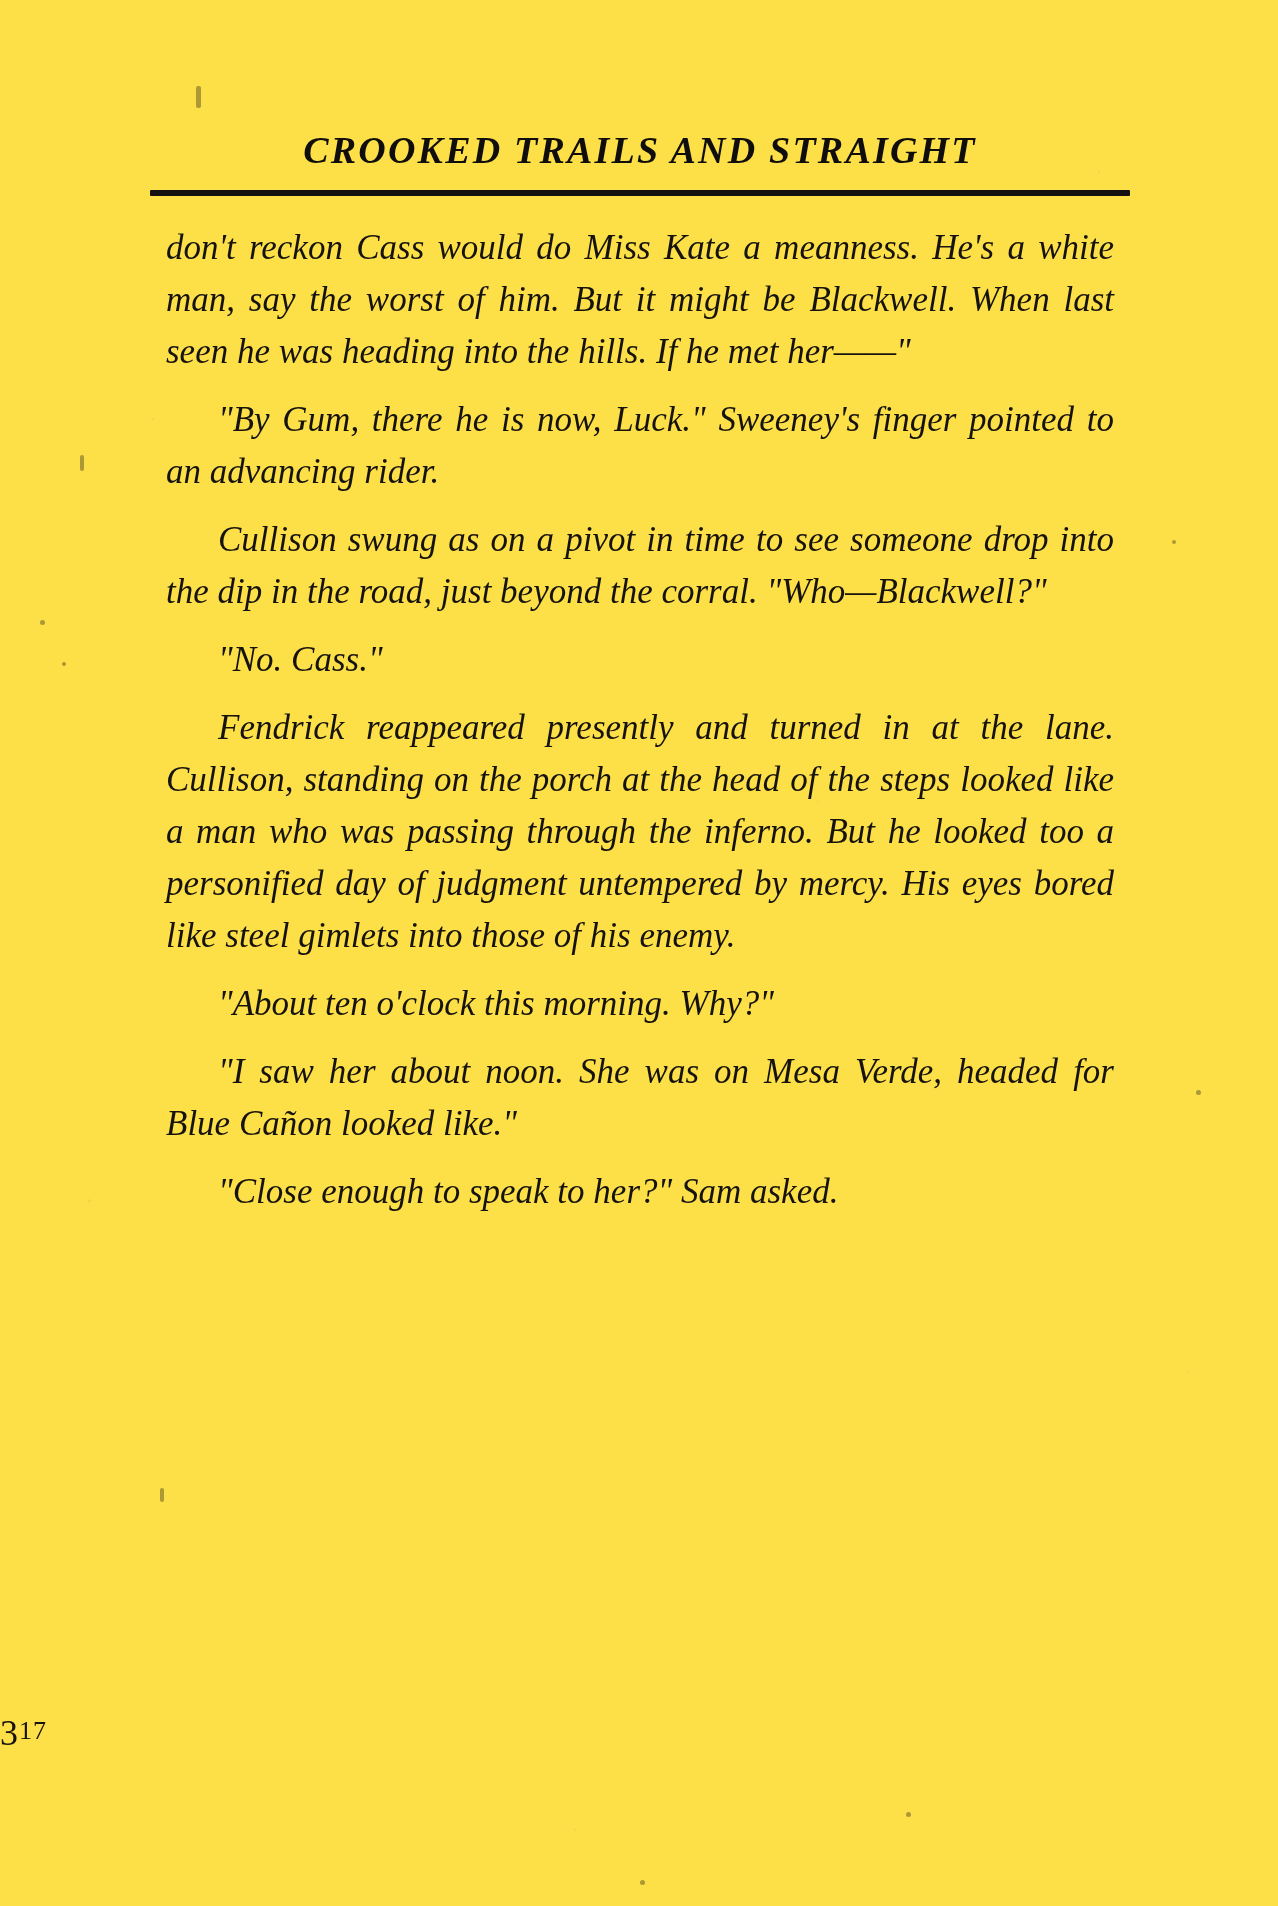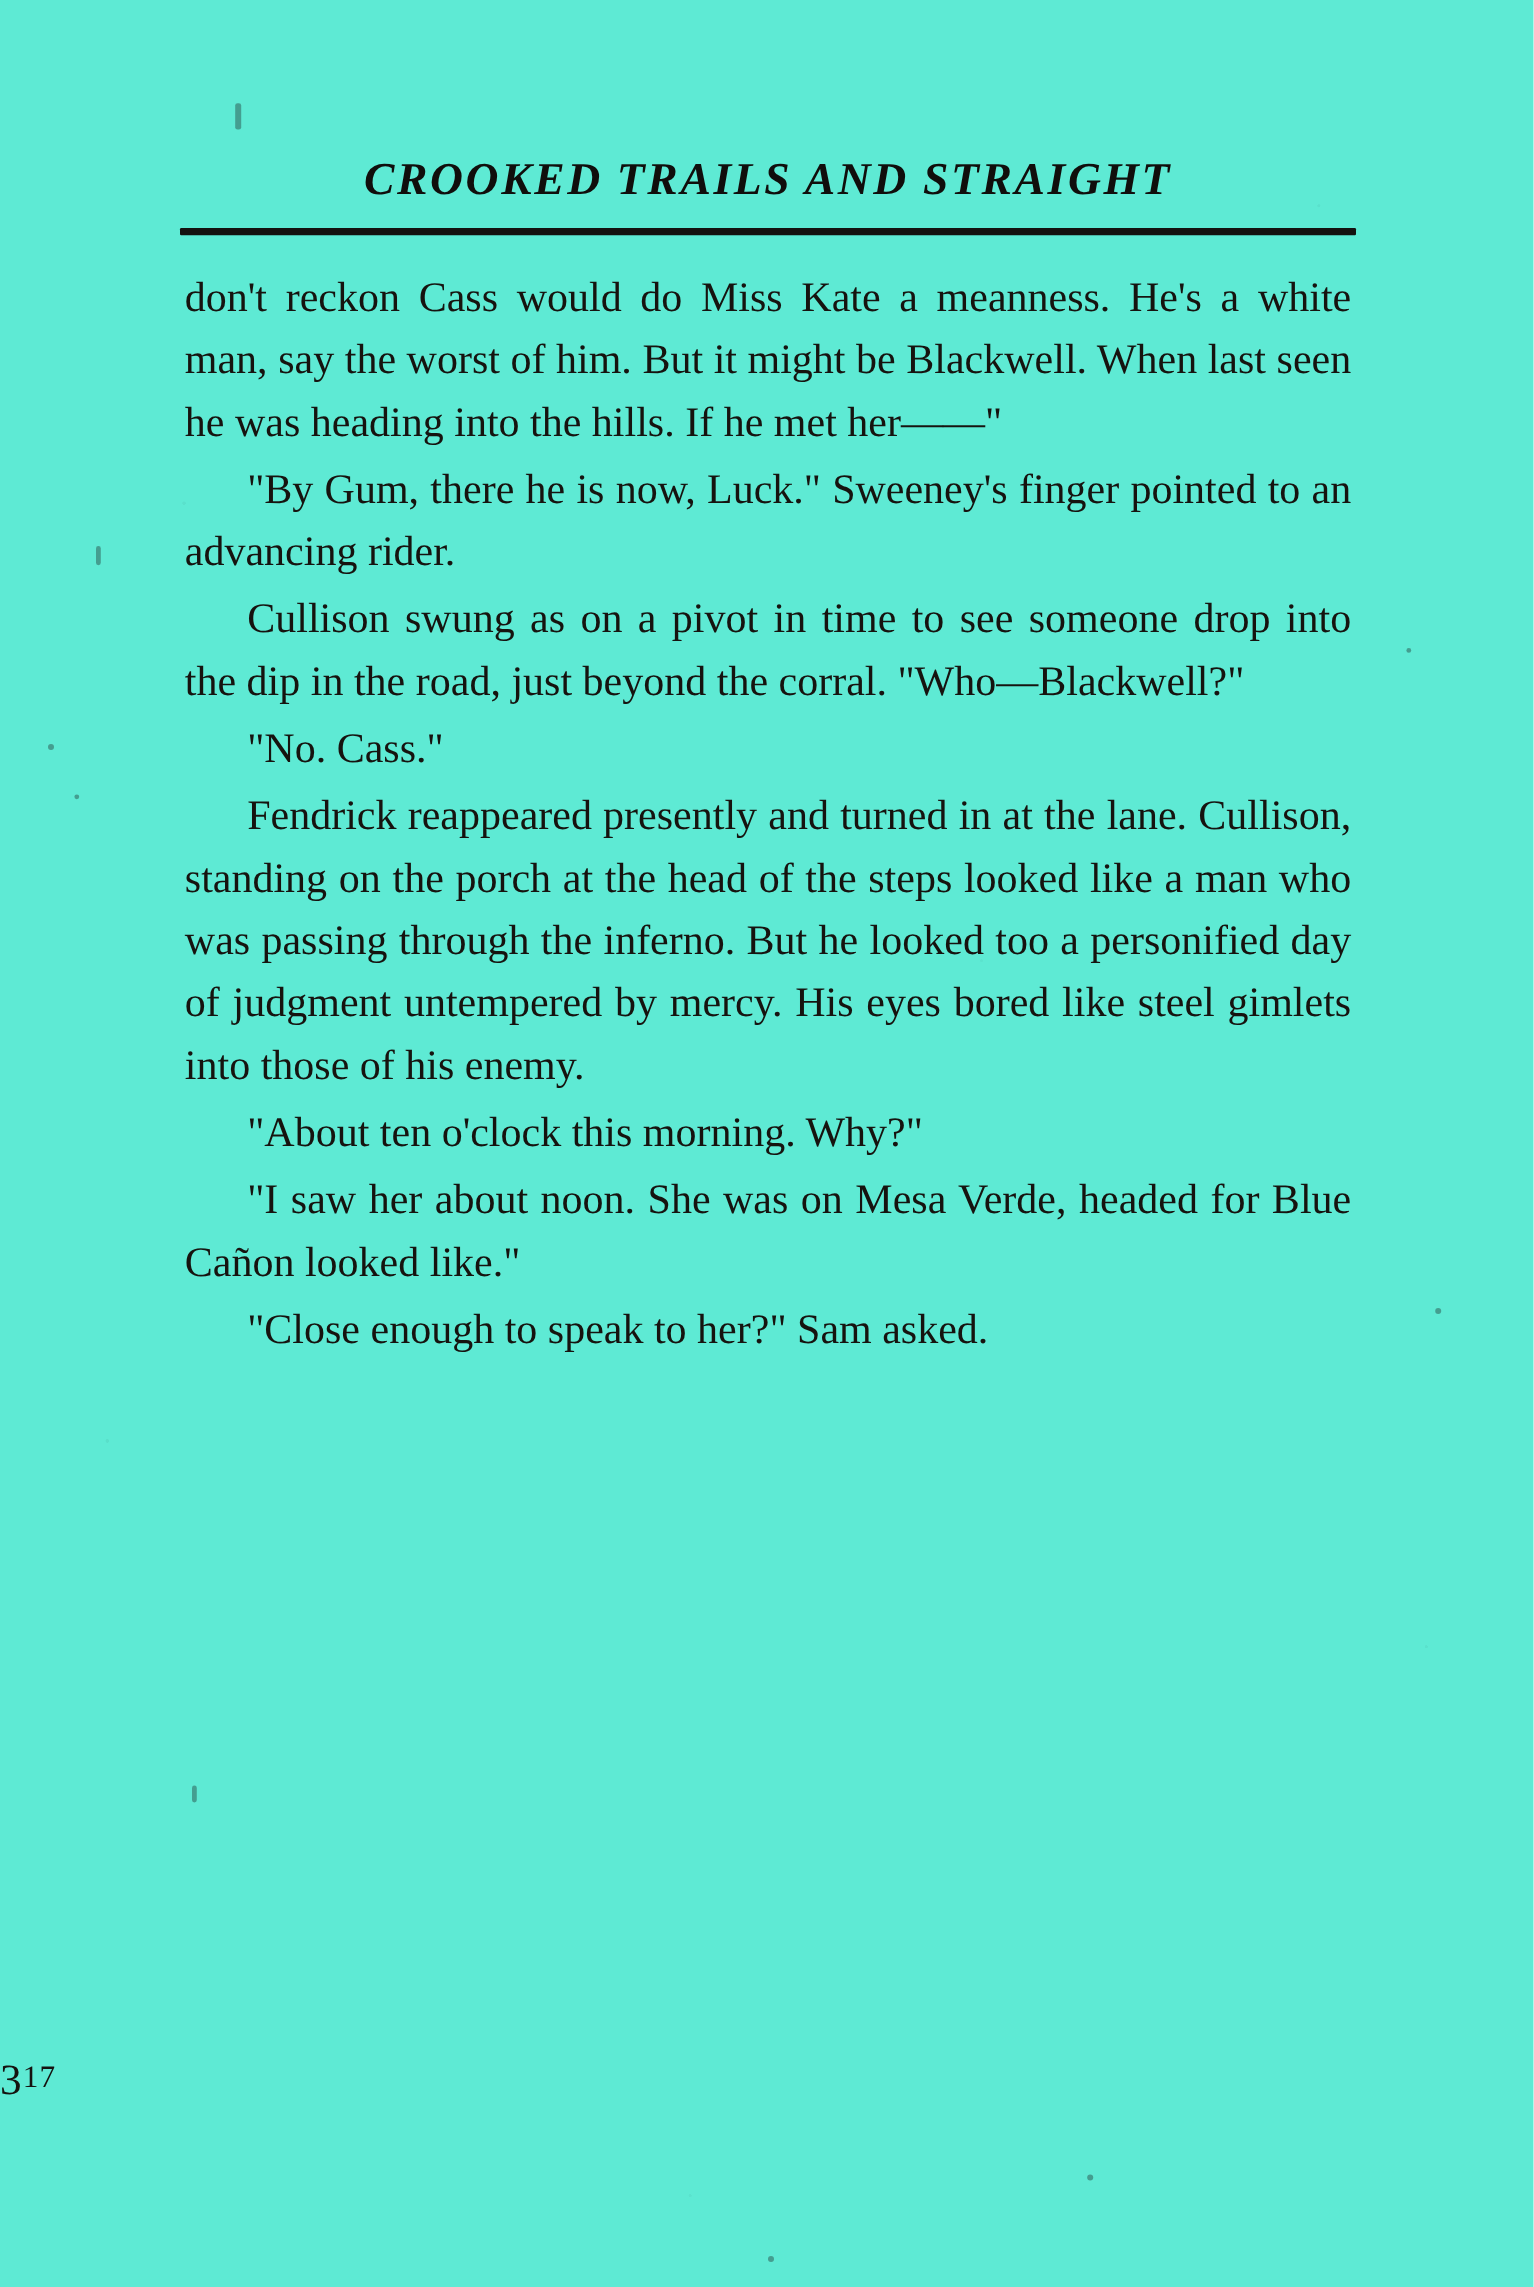--- a/index.html
+++ b/index.html
@@ -4,21 +4,21 @@
 <style>
   html, body {
     margin: 0;
     padding: 0;
     background: #ffffff;
   }
   .page {
     position: relative;
     width: 1278px;
     height: 1906px;
-    background: #5eead4;
+    background: #fde047;
     overflow: hidden;
     font-family: "Liberation Serif", serif;
     color: #12100e;
   }
   
   .page::before {
     content: "";
     position: absolute;
     inset: 0;
     pointer-events: none;
@@ -55,22 +55,23 @@
   }
   .body-text {
     margin-top: 26px;
     font-size: 35px;
     line-height: 52px;
     text-align: justify;
     text-justify: inter-word;
     color: #16130f;
   }
   .body-text p {
-    margin: 4px;
+    margin: 16px;
     text-indent: 52px;
+    font-style: italic;
   }
   .body-text p.noindent {
     text-indent: 0;
   }
   .folio {
     position: absolute;
     left: 0;
     right: 0;
     top: 1712px;
     text-align: left;

